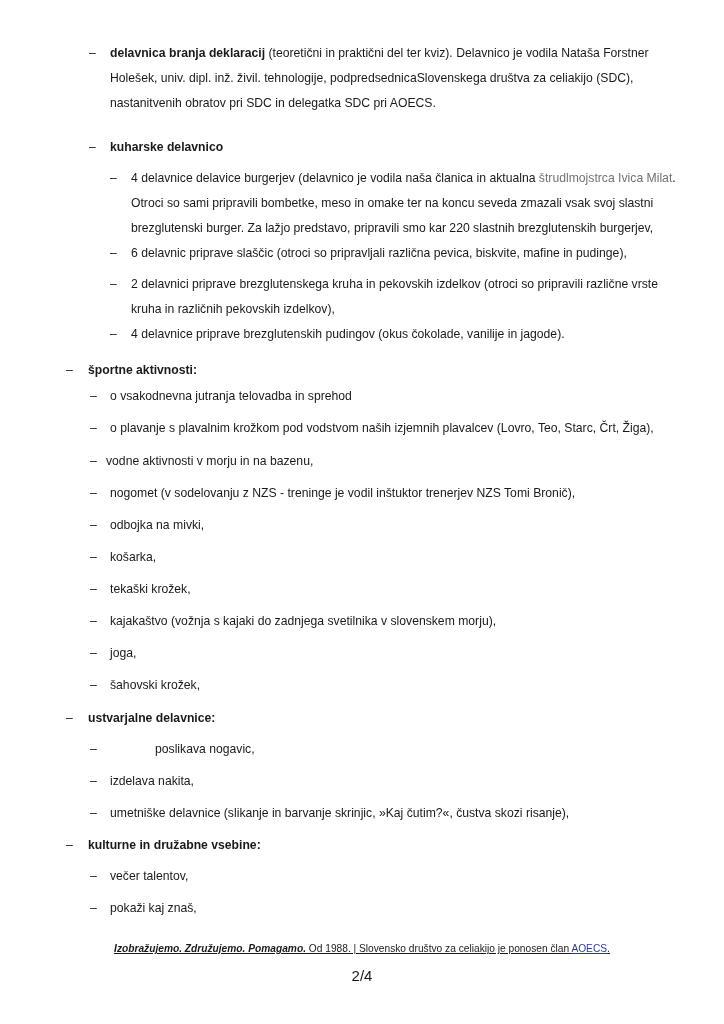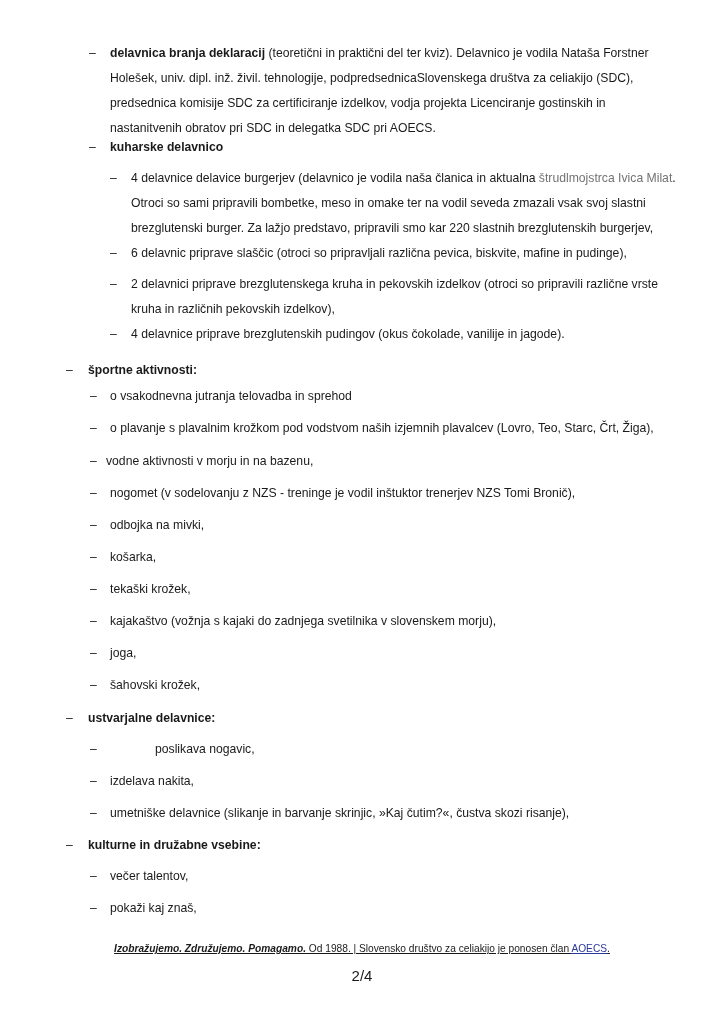--- a/index.html
+++ b/index.html
@@ -27,35 +27,34 @@
 </head>
 <body>
 
 <div class="page">
 
   <div class="item" style="left:0;top:41px;width:724px;">
     <span class="dash" style="left:89px;">–</span>
     <div class="text justify" style="left:110px;width:570px;">
       <div><b>delavnica branja deklaracij</b><span> (teoretični in praktični del ter kviz). Delavnico je vodila Nataša Forstner</span></div>
       <div>Holešek, univ. dipl. inž. živil. tehnologije, podpredsednicaSlovenskega društva za celiakijo (SDC),</div>
-      <div>predsednica komisije SDC za certificiranje izdelkov, vodja projekta Licenciranje gostinskih in</div>
       <div style="text-align:left;">nastanitvenih obratov pri SDC in delegatka SDC pri AOECS.</div>
     </div>
   </div>
 
   <div class="item" style="left:0;top:135px;width:724px;">
     <span class="dash" style="left:89px;">–</span>
     <b class="text" style="left:110px;">kuharske delavnico</b>
   </div>
 
   <div class="item" style="left:0;top:166px;width:724px;">
     <span class="dash" style="left:110px;">–</span>
     <div class="text justify" style="left:131px;width:549px;">
       <div><span>4 delavnice delavice burgerjev (delavnico je vodila naša članica in aktualna </span><span class="link-teal">štrudlmojstrca Ivica Milat</span><span>.</span></div>
-      <div>Otroci so sami pripravili bombetke, meso in omake ter na vodil seveda zmazali vsak svoj slastni</div>
+      <div>Otroci so sami pripravili bombetke, meso in omake ter na koncu seveda zmazali vsak svoj slastni</div>
       <div style="text-align:left;">brezglutenski burger. Za lažjo predstavo, pripravili smo kar 220 slastnih brezglutenskih burgerjev,</div>
     </div>
   </div>
 
   <div class="item" style="left:0;top:241px;width:724px;">
     <span class="dash" style="left:110px;">–</span>
     <div class="text" style="left:131px;">6 delavnic priprave slaščic (otroci so pripravljali različna pevica, biskvite, mafine in pudinge),</div>
   </div>
 
   <div class="item" style="left:0;top:272px;width:724px;">

